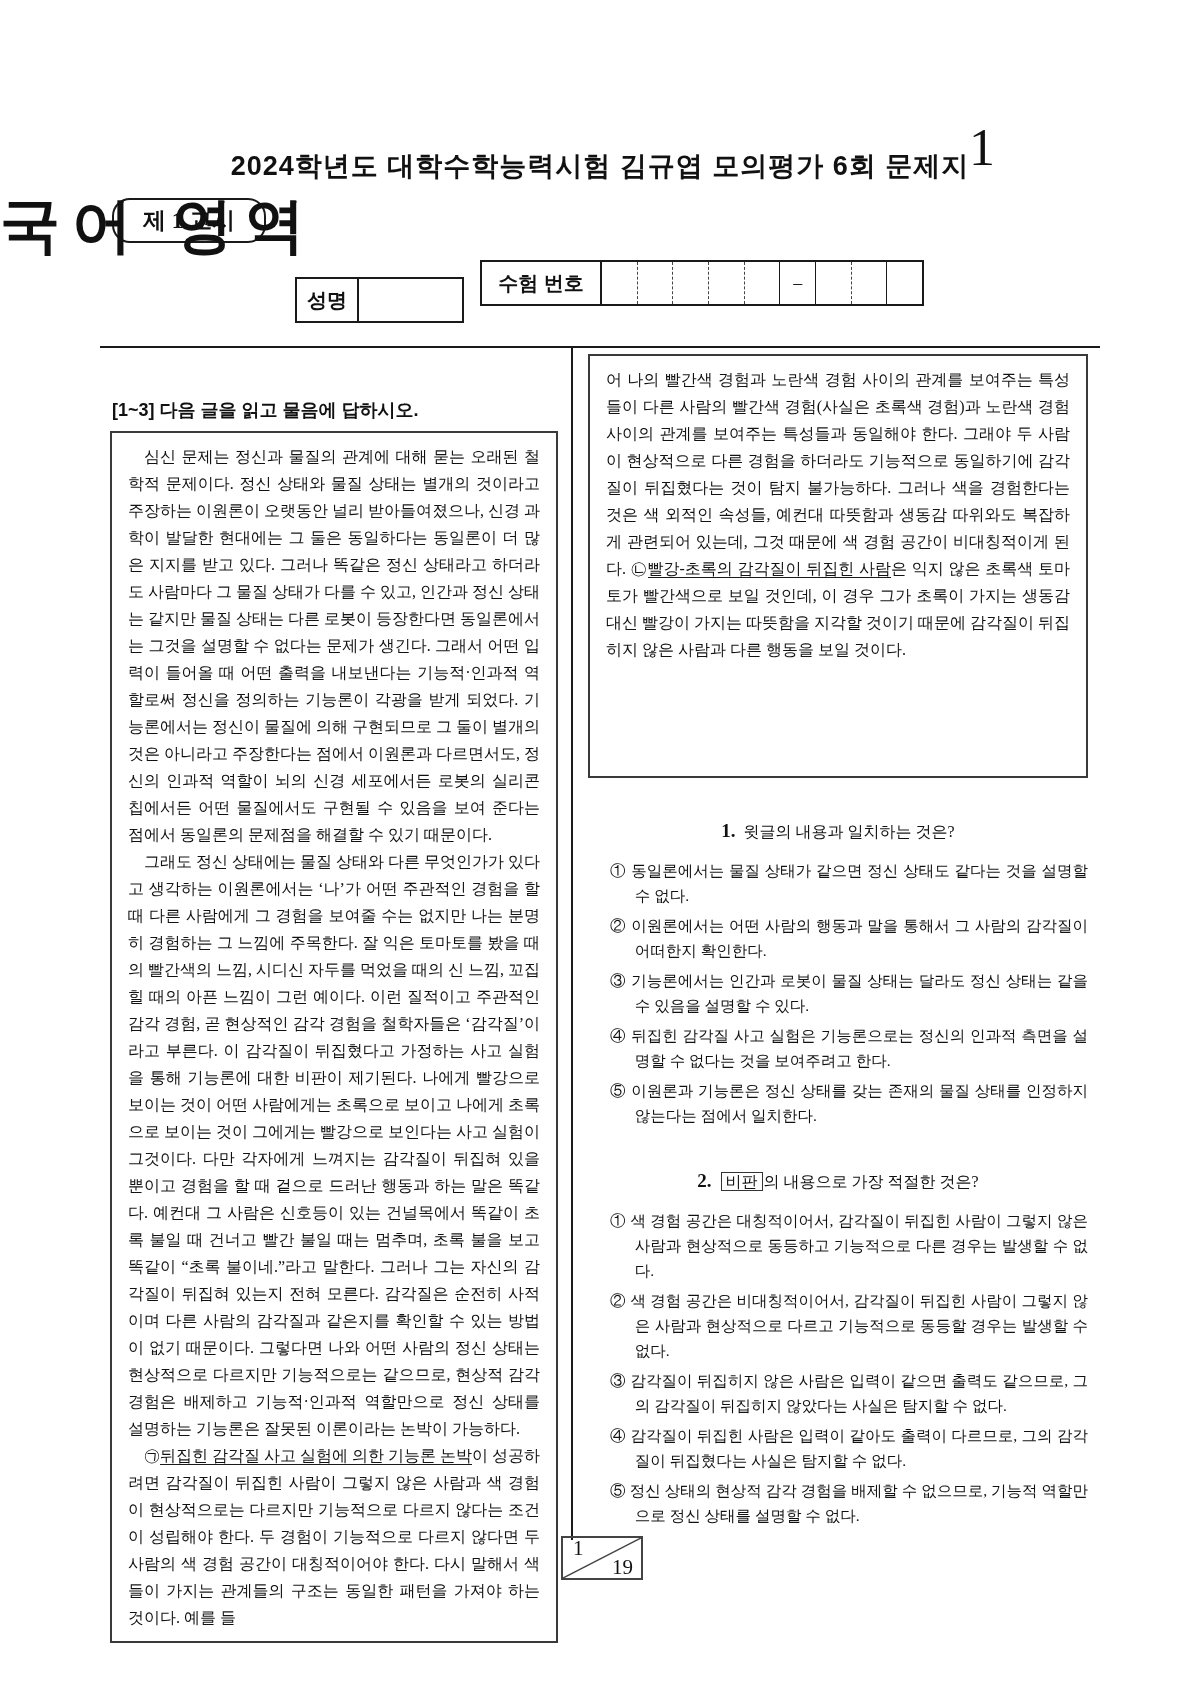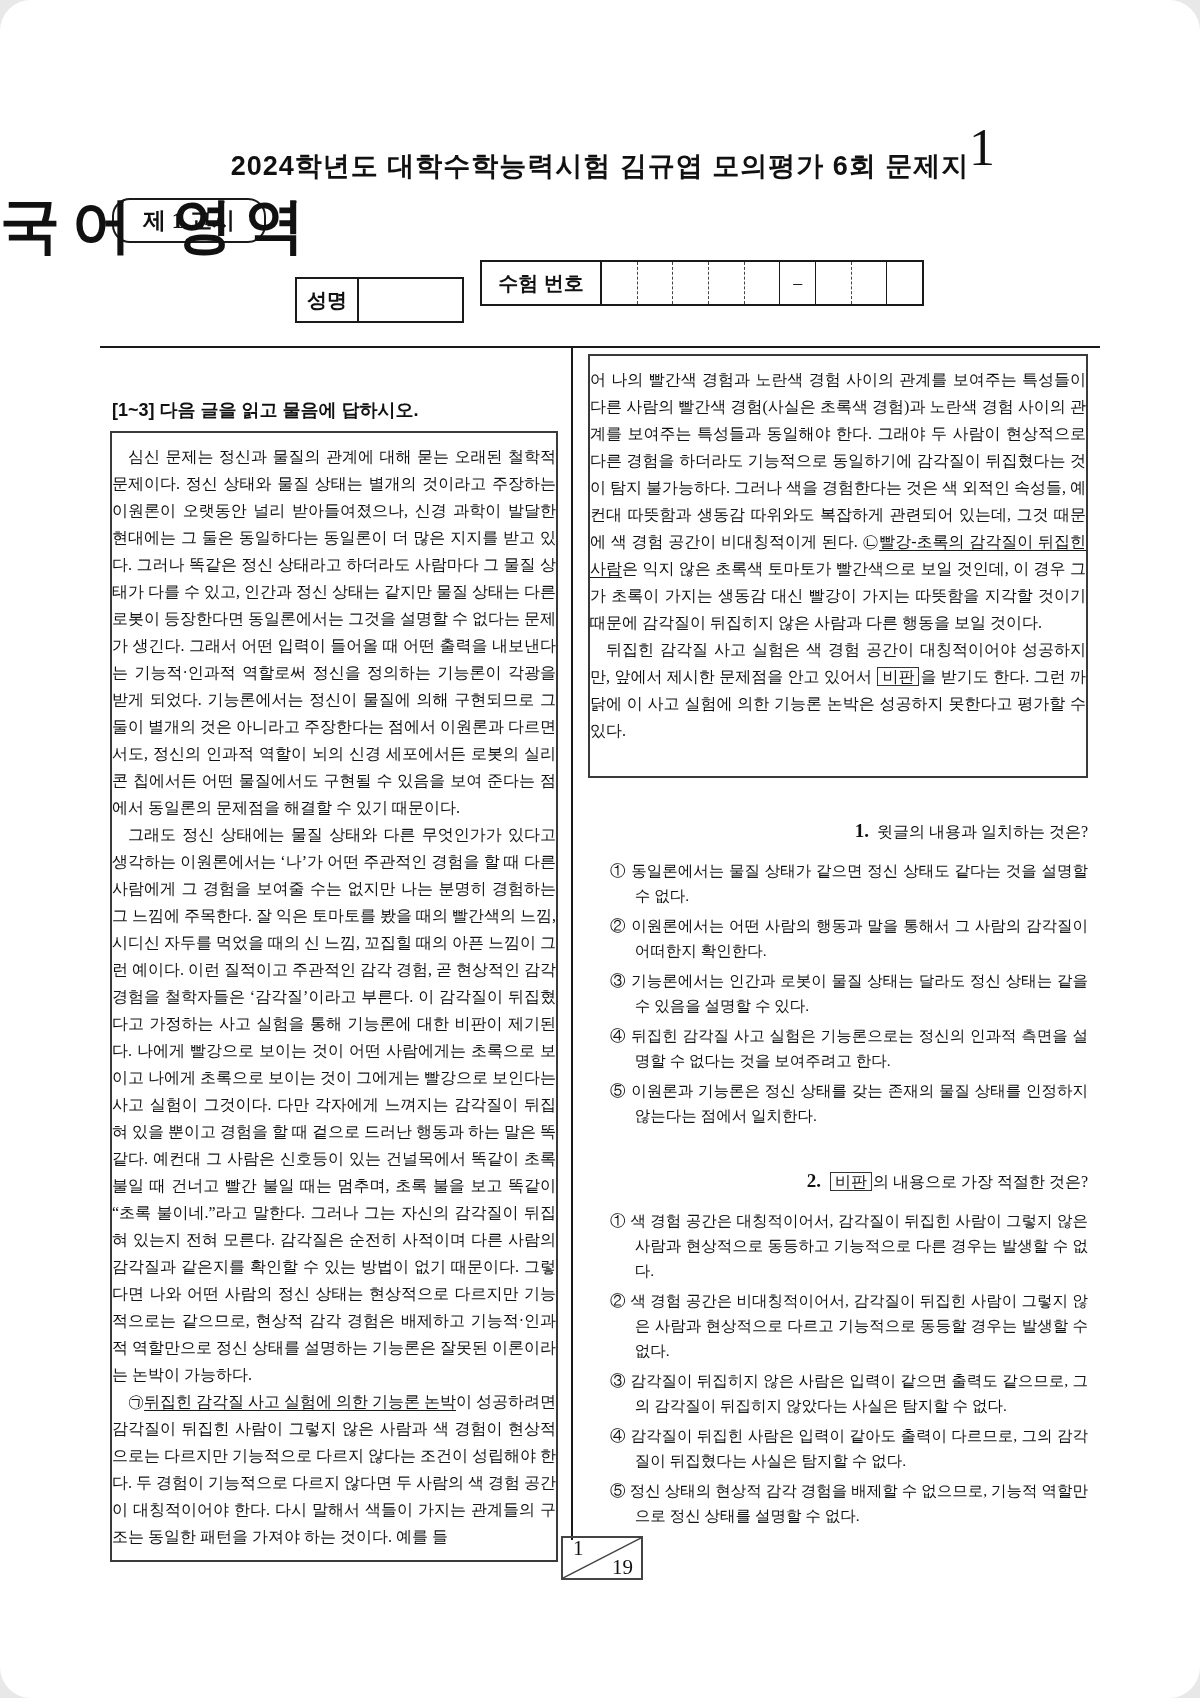--- a/index.html
+++ b/index.html
@@ -4,21 +4,20 @@
 <style>
   html,body{margin:0;padding:0;background:#e8e8e8;}
   .page{
     position:relative;
     width:1200px;height:1698px;
     background:#ffffff;
     margin:0 auto;
     font-family:"Liberation Serif", serif;
     color:#111;
     overflow:hidden;
-    border-radius:31px;
   }
   
   .exam-title{
     position:absolute;top:148px;left:0;right:0;
     text-align:center;
     font-family:"Liberation Sans", sans-serif;
     font-weight:bold;font-size:27px;letter-spacing:1px;
   }
   .page-number-big{
     position:absolute;top:122px;right:205px;
@@ -74,33 +73,33 @@
   }
   .col-left{position:absolute;top:354px;left:110px;width:448px;margin-top:44px;}
   .col-right{position:absolute;top:354px;left:588px;width:500px;}
   .instruction{
     font-family:"Liberation Sans", sans-serif;
     font-weight:bold;font-size:18px;margin:0 0 9px 2px;
   }
   
   .passage-box{
     border:2px solid #3a3a3a;
-    padding:10px 0;
+    padding:10px 16px;
     font-size:16px;line-height:27px;
     text-align:justify;word-break:break-all;
   }
   .passage-box.left{min-height:1072px;}
   .passage-box.right{min-height:400px;}
   .passage-box p{margin:0;text-indent:1em;}
   .passage-box p.no-indent{text-indent:0;}
   .u-target{border-bottom:1.5px solid #1a1a1a;}
   .boxed-term{border:1.5px solid #333;padding:0 4px;margin:0 1px;}
   
   .question{margin-top:40px;font-size:15.5px;line-height:25px;}
-  .q-head{margin:0 0 14px 0;text-align:right;}
+  .q-head{margin:0 0 14px 0;text-align:center;}
   .q-number{font-size:19px;font-weight:bold;font-family:"Liberation Serif", serif;margin-right:8px;}
   .q-stem{font-size:16px;}
   .options{margin-left:22px;}
   .option{
     padding-left:1.6em;text-indent:-1.6em;
     margin-bottom:5px;text-align:justify;word-break:break-all;
   }
   
   .footer-pagebox{
     position:absolute;top:1536px;left:50%;margin-left:-39px;
@@ -145,21 +144,20 @@
     <div class="passage-box left">
       <p>심신 문제는 정신과 물질의 관계에 대해 묻는 오래된 철학적 문제이다. 정신 상태와 물질 상태는 별개의 것이라고 주장하는 이원론이 오랫동안 널리 받아들여졌으나, 신경 과학이 발달한 현대에는 그 둘은 동일하다는 동일론이 더 많은 지지를 받고 있다. 그러나 똑같은 정신 상태라고 하더라도 사람마다 그 물질 상태가 다를 수 있고, 인간과 정신 상태는 같지만 물질 상태는 다른 로봇이 등장한다면 동일론에서는 그것을 설명할 수 없다는 문제가 생긴다. 그래서 어떤 입력이 들어올 때 어떤 출력을 내보낸다는 기능적·인과적 역할로써 정신을 정의하는 기능론이 각광을 받게 되었다. 기능론에서는 정신이 물질에 의해 구현되므로 그 둘이 별개의 것은 아니라고 주장한다는 점에서 이원론과 다르면서도, 정신의 인과적 역할이 뇌의 신경 세포에서든 로봇의 실리콘 칩에서든 어떤 물질에서도 구현될 수 있음을 보여 준다는 점에서 동일론의 문제점을 해결할 수 있기 때문이다.</p>
       <p>그래도 정신 상태에는 물질 상태와 다른 무엇인가가 있다고 생각하는 이원론에서는 ‘나’가 어떤 주관적인 경험을 할 때 다른 사람에게 그 경험을 보여줄 수는 없지만 나는 분명히 경험하는 그 느낌에 주목한다. 잘 익은 토마토를 봤을 때의 빨간색의 느낌, 시디신 자두를 먹었을 때의 신 느낌, 꼬집힐 때의 아픈 느낌이 그런 예이다. 이런 질적이고 주관적인 감각 경험, 곧 현상적인 감각 경험을 철학자들은 ‘감각질’이라고 부른다. 이 감각질이 뒤집혔다고 가정하는 사고 실험을 통해 기능론에 대한 비판이 제기된다. 나에게 빨강으로 보이는 것이 어떤 사람에게는 초록으로 보이고 나에게 초록으로 보이는 것이 그에게는 빨강으로 보인다는 사고 실험이 그것이다. 다만 각자에게 느껴지는 감각질이 뒤집혀 있을 뿐이고 경험을 할 때 겉으로 드러난 행동과 하는 말은 똑같다. 예컨대 그 사람은 신호등이 있는 건널목에서 똑같이 초록 불일 때 건너고 빨간 불일 때는 멈추며, 초록 불을 보고 똑같이 “초록 불이네.”라고 말한다. 그러나 그는 자신의 감각질이 뒤집혀 있는지 전혀 모른다. 감각질은 순전히 사적이며 다른 사람의 감각질과 같은지를 확인할 수 있는 방법이 없기 때문이다. 그렇다면 나와 어떤 사람의 정신 상태는 현상적으로 다르지만 기능적으로는 같으므로, 현상적 감각 경험은 배제하고 기능적·인과적 역할만으로 정신 상태를 설명하는 기능론은 잘못된 이론이라는 논박이 가능하다.</p>
       <p><span>㉠</span><span class="u-target">뒤집힌 감각질 사고 실험에 의한 기능론 논박</span><span>이 성공하려면 감각질이 뒤집힌 사람이 그렇지 않은 사람과 색 경험이 현상적으로는 다르지만 기능적으로 다르지 않다는 조건이 성립해야 한다. 두 경험이 기능적으로 다르지 않다면 두 사람의 색 경험 공간이 대칭적이어야 한다. 다시 말해서 색들이 가지는 관계들의 구조는 동일한 패턴을 가져야 하는 것이다. 예를 들</span></p>
     </div>
   </div>
 
   <div class="col-right">
     <div class="passage-box right">
       <p class="no-indent"><span>어 나의 빨간색 경험과 노란색 경험 사이의 관계를 보여주는 특성들이 다른 사람의 빨간색 경험(사실은 초록색 경험)과 노란색 경험 사이의 관계를 보여주는 특성들과 동일해야 한다. 그래야 두 사람이 현상적으로 다른 경험을 하더라도 기능적으로 동일하기에 감각질이 뒤집혔다는 것이 탐지 불가능하다. 그러나 색을 경험한다는 것은 색 외적인 속성들, 예컨대 따뜻함과 생동감 따위와도 복잡하게 관련되어 있는데, 그것 때문에 색 경험 공간이 비대칭적이게 된다. </span><span>㉡</span><span class="u-target">빨강-초록의 감각질이 뒤집힌 사람</span><span>은 익지 않은 초록색 토마토가 빨간색으로 보일 것인데, 이 경우 그가 초록이 가지는 생동감 대신 빨강이 가지는 따뜻함을 지각할 것이기 때문에 감각질이 뒤집히지 않은 사람과 다른 행동을 보일 것이다.</span></p>
-      <p><span>뒤집힌 감각질 사고 실험은 색 경험 공간이 대칭적이어야 성공하지만, 앞에서 제시한 문제점을 안고 있어서 </span><span class="boxed-term">비판</span><span>을 받기도 한다. 그런 까닭에 이 사고 실험에 의한 기능론 논박은 성공하지 못한다고 평가할 수 있다.</span></p>
     </div>
 
     <div class="question">
       <p class="q-head"><span class="q-number">1.</span><span class="q-stem">윗글의 내용과 일치하는 것은?</span></p>
       <div class="options">
         <div class="option">① 동일론에서는 물질 상태가 같으면 정신 상태도 같다는 것을 설명할 수 없다.</div>
         <div class="option">② 이원론에서는 어떤 사람의 행동과 말을 통해서 그 사람의 감각질이 어떠한지 확인한다.</div>
         <div class="option">③ 기능론에서는 인간과 로봇이 물질 상태는 달라도 정신 상태는 같을 수 있음을 설명할 수 있다.</div>
         <div class="option">④ 뒤집힌 감각질 사고 실험은 기능론으로는 정신의 인과적 측면을 설명할 수 없다는 것을 보여주려고 한다.</div>
         <div class="option">⑤ 이원론과 기능론은 정신 상태를 갖는 존재의 물질 상태를 인정하지 않는다는 점에서 일치한다.</div>

